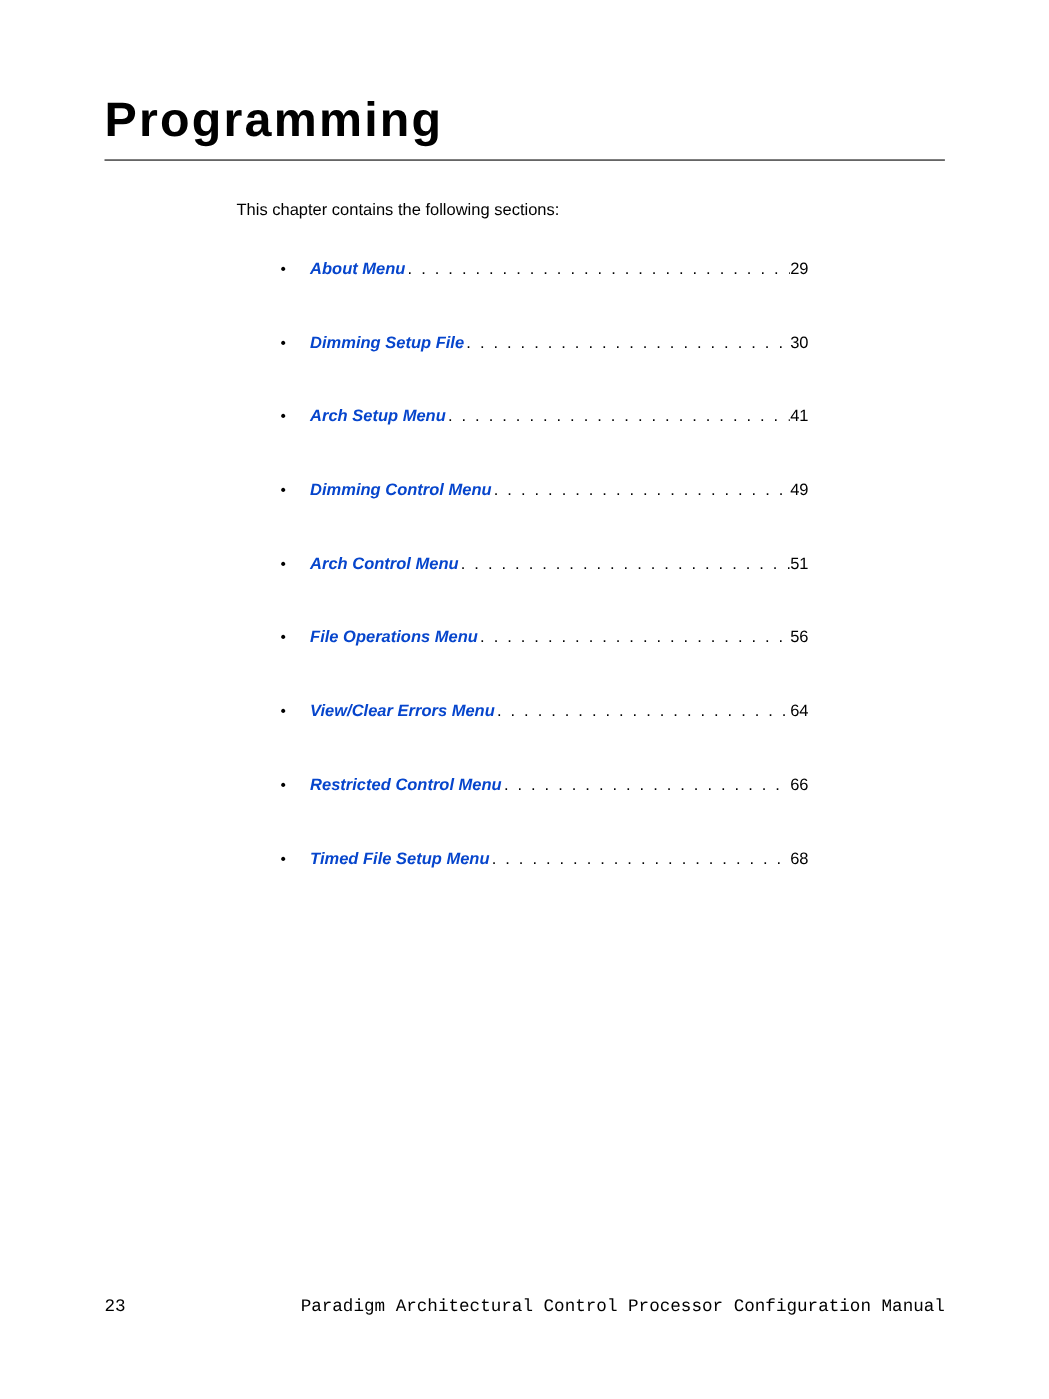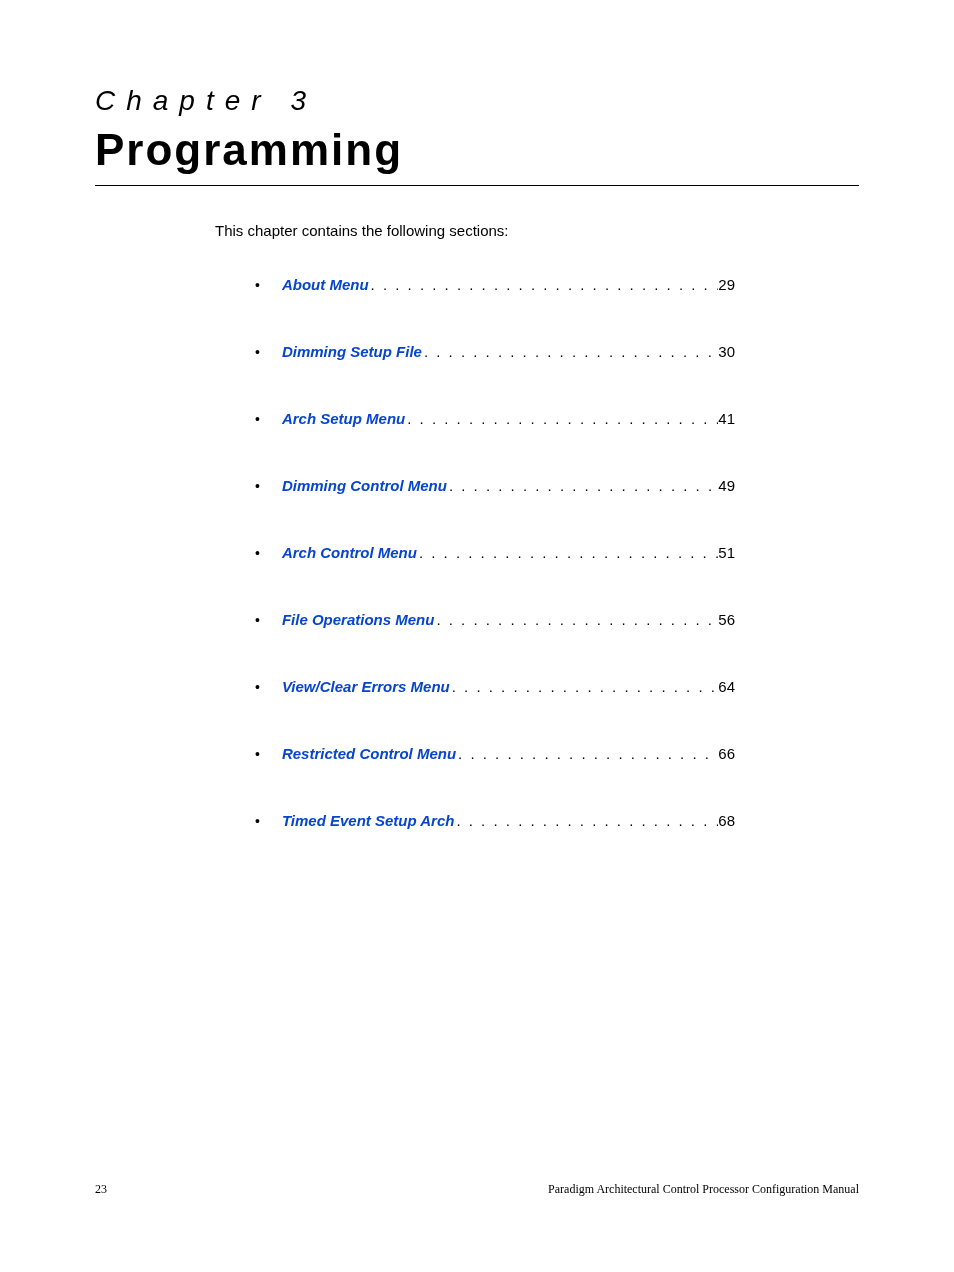--- a/index.html
+++ b/index.html
@@ -80,29 +80,28 @@
     font-style: normal;
   }
   .footer {
     position: absolute;
     bottom: 75px;
     left: 0;
     width: 100%;
     padding: 0 95px;
     display: flex;
     justify-content: space-between;
-    font-size: 12px;
-    font-family: Liberation Serif, serif;
+    font-size: 16px;
+    font-family: Liberation Mono, monospace;
   }
 </style>
 </head>
 <body>
 
 <div class="page">
-  <div class="chapter-label">Chapter 3</div>
   <div class="chapter-title">Programming</div>
   <hr class="rule">
   <div class="intro">This chapter contains the following sections:</div>
   <div class="toc" id="toc-container">
       <div class="toc-item">
         <span class="bullet">•</span>
         <span class="toc-link">About Menu</span>
         <span class="dots"></span>
         <span class="pg">29</span>
       </div>
@@ -143,21 +142,21 @@
         <span class="pg">64</span>
       </div>
       <div class="toc-item">
         <span class="bullet">•</span>
         <span class="toc-link">Restricted Control Menu</span>
         <span class="dots"></span>
         <span class="pg">66</span>
       </div>
       <div class="toc-item">
         <span class="bullet">•</span>
-        <span class="toc-link">Timed Event Setup Arch</span>
+        <span class="toc-link">Timed File Setup Menu</span>
         <span class="dots"></span>
         <span class="pg">68</span>
       </div>
     </div>
 </div>
 
 <div class="footer">
   <span>23</span>
   <span>Paradigm Architectural Control Processor Configuration Manual</span>
 </div>

